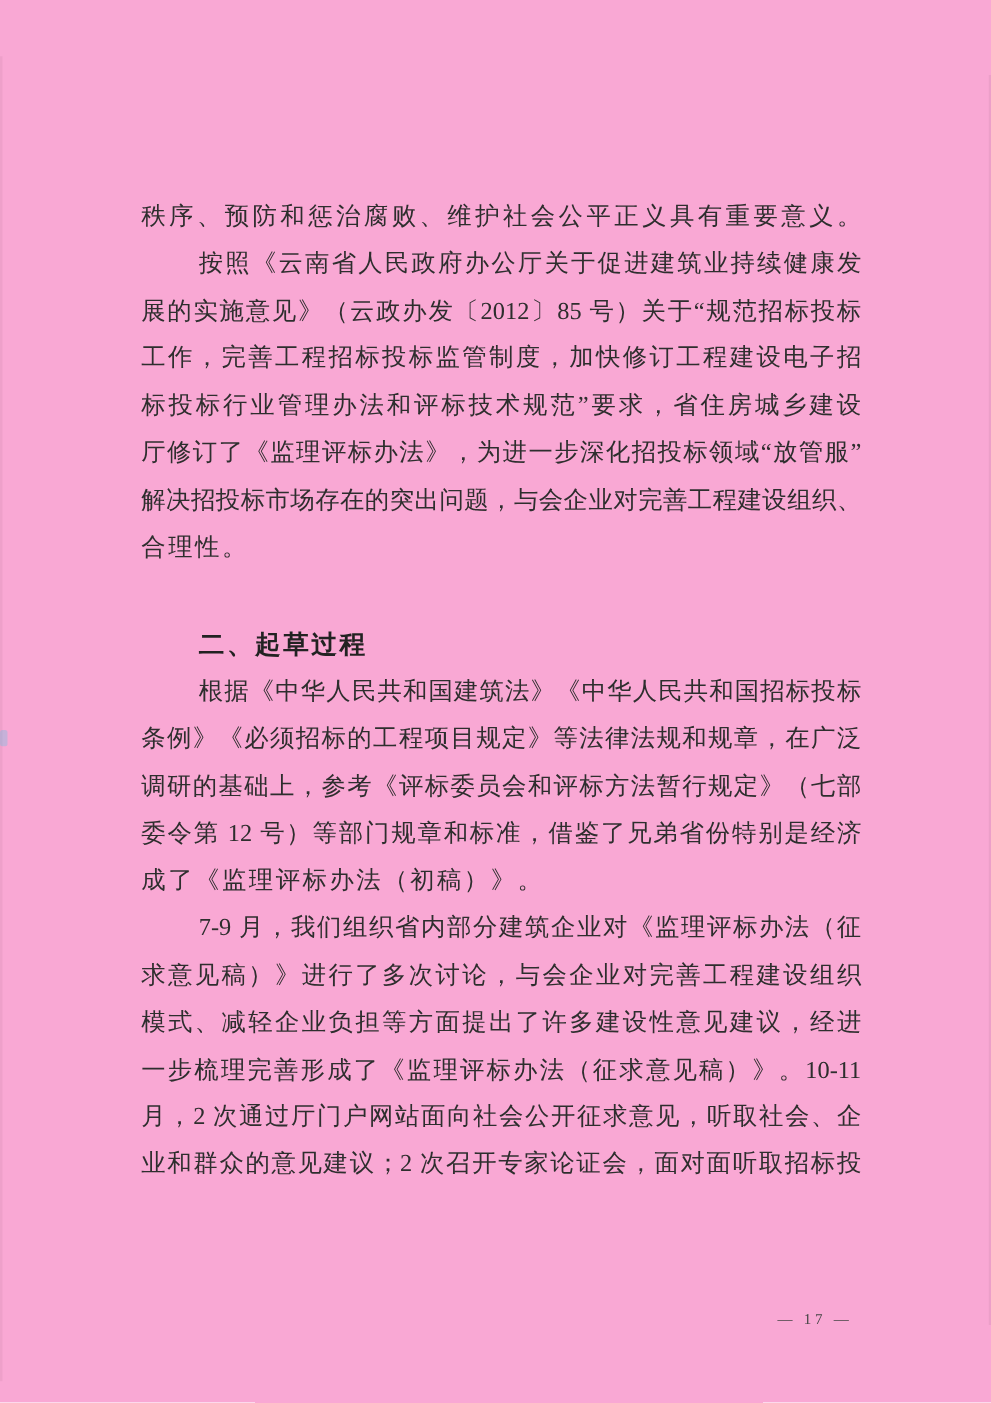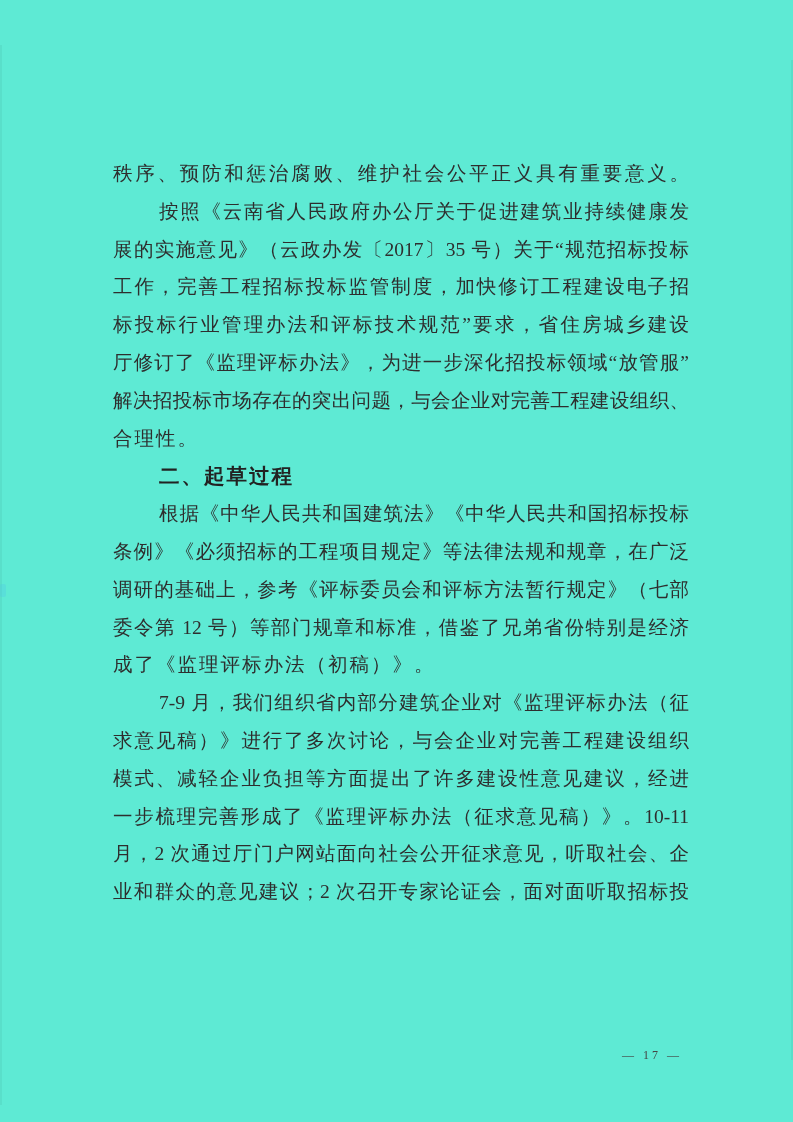--- a/index.html
+++ b/index.html
@@ -4,21 +4,21 @@
 <style>
   html, body {
     margin: 0;
     padding: 0;
     background: #ffffff;
   }
   .page {
     position: relative;
     width: 793px;
     height: 1122px;
-    background: #5eead4;
+    background: #f9a8d4;
     overflow: hidden;
     font-family: "Liberation Serif", serif;
   }
   
   .edge-left {
     position: absolute;
     left: 0; top: 45px;
     width: 2px; height: 1060px;
     background: rgba(0,0,0,0.045);
   }
@@ -57,20 +57,21 @@
   }
   .line.indent {
     text-indent: 46px;
   }
   .line.heading {
     font-family: "Liberation Sans", sans-serif;
     font-weight: 700;
     font-size: 20.5px;
     color: #222222;
     letter-spacing: 2px;
+    margin-top: 40px;
   }
   .page-footer {
     position: absolute;
     top: 1042px;
     right: 111px;
     font-size: 12px;
     line-height: 26px;
     letter-spacing: 3px;
     color: #454545;
     font-family: "Liberation Serif", serif;
@@ -81,21 +82,21 @@
 
 <div class="page">
 
   <div class="edge-left"></div>
   <div class="edge-right"></div>
   <div class="speck-cyan"></div>
 
   <div class="doc-body">
     <div class="line justify">秩序、预防和惩治腐败、维护社会公平正义具有重要意义。</div>
     <div class="line justify indent">按照《云南省人民政府办公厅关于促进建筑业持续健康发</div>
-    <div class="line justify">展的实施意见》（云政办发〔2017〕35 号）关于“规范招标投标</div>
+    <div class="line justify">展的实施意见》（云政办发〔2012〕85 号）关于“规范招标投标</div>
     <div class="line justify">工作，完善工程招标投标监管制度，加快修订工程建设电子招</div>
     <div class="line justify">标投标行业管理办法和评标技术规范”要求，省住房城乡建设</div>
     <div class="line justify">厅修订了《监理评标办法》，为进一步深化招投标领域“放管服”</div>
     <div class="line justify">解决招投标市场存在的突出问题，与会企业对完善工程建设组织、</div>
     <div class="line">合理性。</div>
     <div class="line heading indent">二、起草过程</div>
     <div class="line justify indent">根据《中华人民共和国建筑法》《中华人民共和国招标投标</div>
     <div class="line justify">条例》《必须招标的工程项目规定》等法律法规和规章，在广泛</div>
     <div class="line justify">调研的基础上，参考《评标委员会和评标方法暂行规定》（七部</div>
     <div class="line justify">委令第 12 号）等部门规章和标准，借鉴了兄弟省份特别是经济</div>

